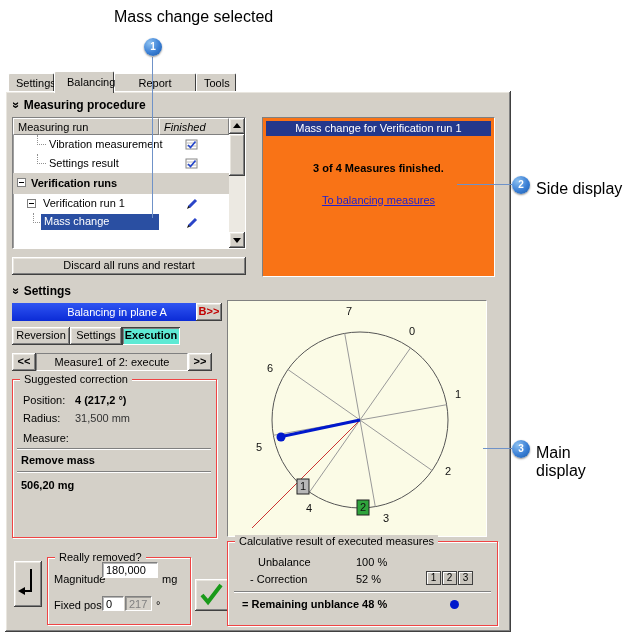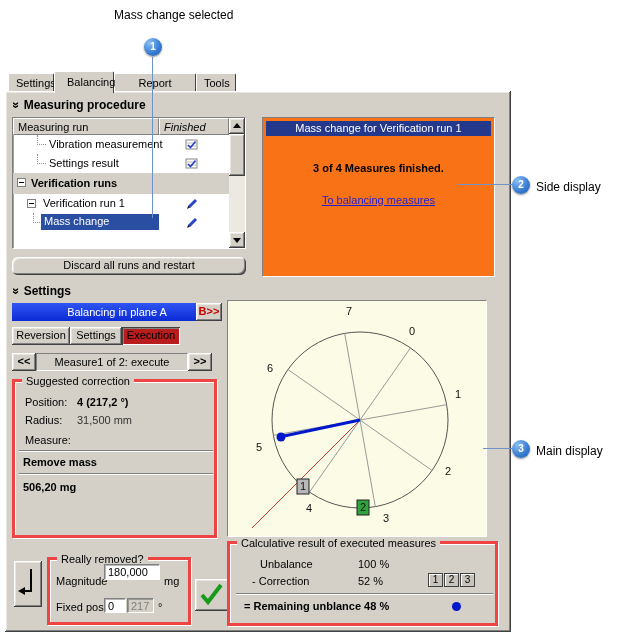--- a/index.html
+++ b/index.html
@@ -2,25 +2,25 @@
 <html><head>
 <meta charset="utf-8">
 <style>
   * { margin:0; padding:0; box-sizing:border-box; }
   html,body { width:623px; height:642px; background:#ffffff; font-family:"Liberation Sans", sans-serif; font-size:11px; color:#000; }
   .abs { position:absolute; }
 
   
   .raised { background:#d4d0c8; box-shadow: inset -1px -1px #404040, inset 1px 1px #ffffff, inset -2px -2px #808080, inset 2px 2px #e9e6df; }
   .etchedline { height:2px; border-top:1px solid #808080; border-bottom:1px solid #ffffff; }
-  .groupbox { position:absolute; border:3px solid #ef4444; box-shadow: inset 1px 1px 0 #ffffff, 1px 1px 0 #ffffff; }
+  .groupbox { position:absolute; border:1px solid #ef4444; box-shadow: inset 1px 1px 0 #ffffff, 1px 1px 0 #ffffff; }
   .groupbox > .gb-title { position:absolute; top:-7px; left:7px; background:#d4d0c8; padding:0 4px; }
 
   
-  .ann-text { position:absolute; font-size:12px; color:#000; z-index:30; }
+  .ann-text { position:absolute; font-size:16px; color:#000; z-index:30; }
   .callout { position:absolute; width:18px; height:18px; border-radius:50%; z-index:30;
              background: radial-gradient(circle at 32% 28%, #8cc0f0, #3a7fd5 55%, #1a5aa8);
              color:#fff; font-size:10px; font-weight:bold; line-height:18px; text-align:center;
              box-shadow: 0 1px 2px rgba(0,0,0,.45); }
   .ann-line { position:absolute; background:#6f92c8; z-index:20; }
 
   
   .dialog { position:absolute; left:5px; top:71px; width:506px; height:561px; }
   .body3d { position:absolute; left:0; top:20px; width:506px; height:541px; background:#d4d0c8;
             box-shadow: inset -1px -1px #404040, inset 1px 1px #ffffff, inset -2px -2px #808080, inset 2px 2px #e9e6df; }
@@ -61,21 +61,21 @@
                 text-align:center; line-height:15px; font-size:11px; }
   .side-status { position:absolute; left:0; right:0; top:44px; text-align:center; font-weight:bold; }
   .side-link { position:absolute; left:0; right:0; top:76px; text-align:center; color:#2222cc; text-decoration:underline; cursor:pointer; }
 
   
   .banner { position:absolute; left:7px; top:232px; width:210px; height:18px; background:linear-gradient(#2f55f2,#0b2bd6);
             color:#fff; line-height:18px; text-align:center; }
   .banner-btn { position:absolute; left:191px; top:232px; width:26px; height:18px; color:#c00000; font-weight:bold;
                 line-height:17px; text-align:center; cursor:pointer; }
   .mtab { position:absolute; top:256px; height:18px; line-height:17px; text-align:center; cursor:pointer; }
-  .mtab.pressed { box-shadow: inset 1px 1px #404040, inset -1px -1px #ffffff, inset 2px 2px #808080; background:#b91c1c; }
+  .mtab.pressed { box-shadow: inset 1px 1px #404040, inset -1px -1px #ffffff, inset 2px 2px #808080; background:#5eead4;font-weight:bold; }
   .navbtn { position:absolute; top:282px; height:18px; width:24px; line-height:17px; text-align:center; font-weight:bold; cursor:pointer; }
   .navlbl { position:absolute; top:282px; left:31px; width:152px; height:18px; line-height:17px; text-align:center;
             border:1px solid; border-color:#808080 #ffffff #ffffff #808080; }
 
   .field { position:absolute; background:#fff; border:1px solid; border-color:#808080 #ffffff #ffffff #808080;
            box-shadow: inset 1px 1px 0 #40404060; font-family:"Liberation Sans",sans-serif; font-size:11px; padding:0 3px; }
   .field.disabled { background:#d4d0c8; color:#808080; }
 
   .okcheck { position:absolute; left:190px; top:508px; width:34px; height:32px; cursor:pointer; }
   .lbtn { position:absolute; left:9px; top:490px; width:28px; height:46px; cursor:pointer; }
@@ -182,21 +182,21 @@
       <div class="sbtn raised" style="top:0;">
           <span class="tri up"></span>
         </div>
       <div class="sthumb raised"></div>
       <div class="sbtn raised" style="top:114px;">
           <span class="tri dn"></span>
         </div>
     </div>
   </div>
 
-  <div class="raised" style="position:absolute; left:7px; top:186px; width:234px; height:18px; text-align:center; line-height:17px; cursor:pointer;border-radius:6px;">Discard all runs and restart</div>
+  <div class="raised" style="position:absolute; left:7px; top:186px; width:234px; height:18px; text-align:center; line-height:17px; cursor:pointer;">Discard all runs and restart</div>
 
   <div class="side-panel">
     <div class="side-title">Mass change for Verification run 1</div>
     <div class="side-status">3 of 4 Measures finished.</div>
     <div class="side-link">To balancing measures</div>
   </div>
 
   <div class="section-title" style="left:8px; top:213px;">
     <span class="chev">»</span><span>Settings</span>
   </div>

